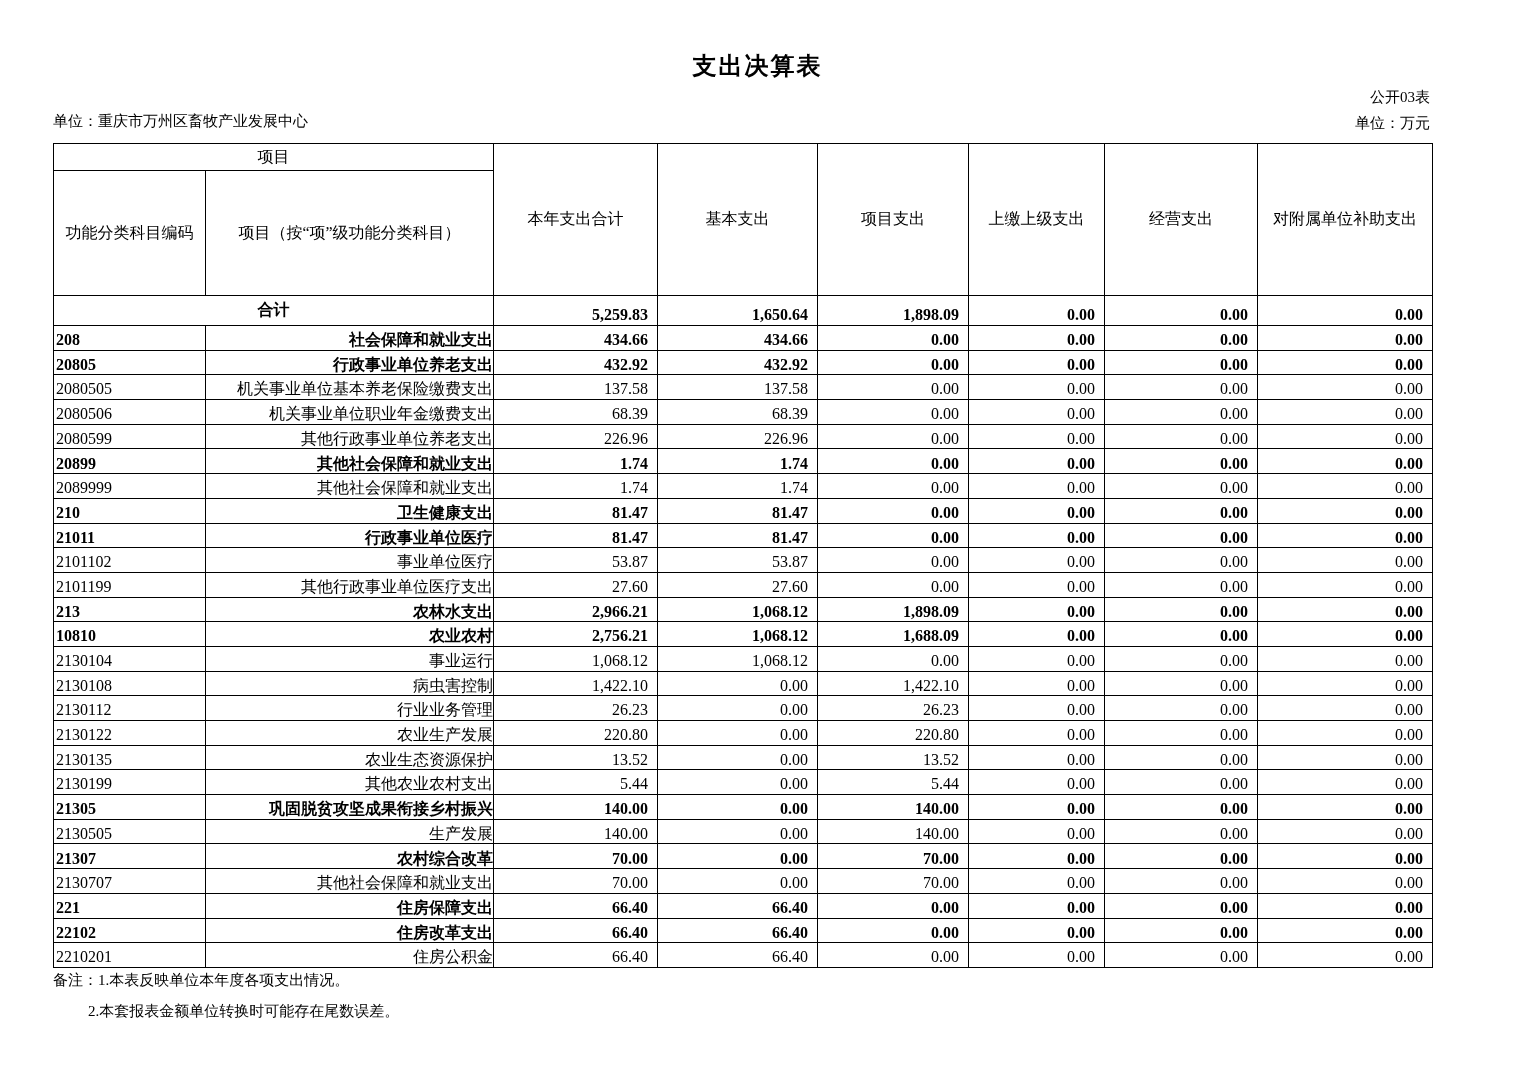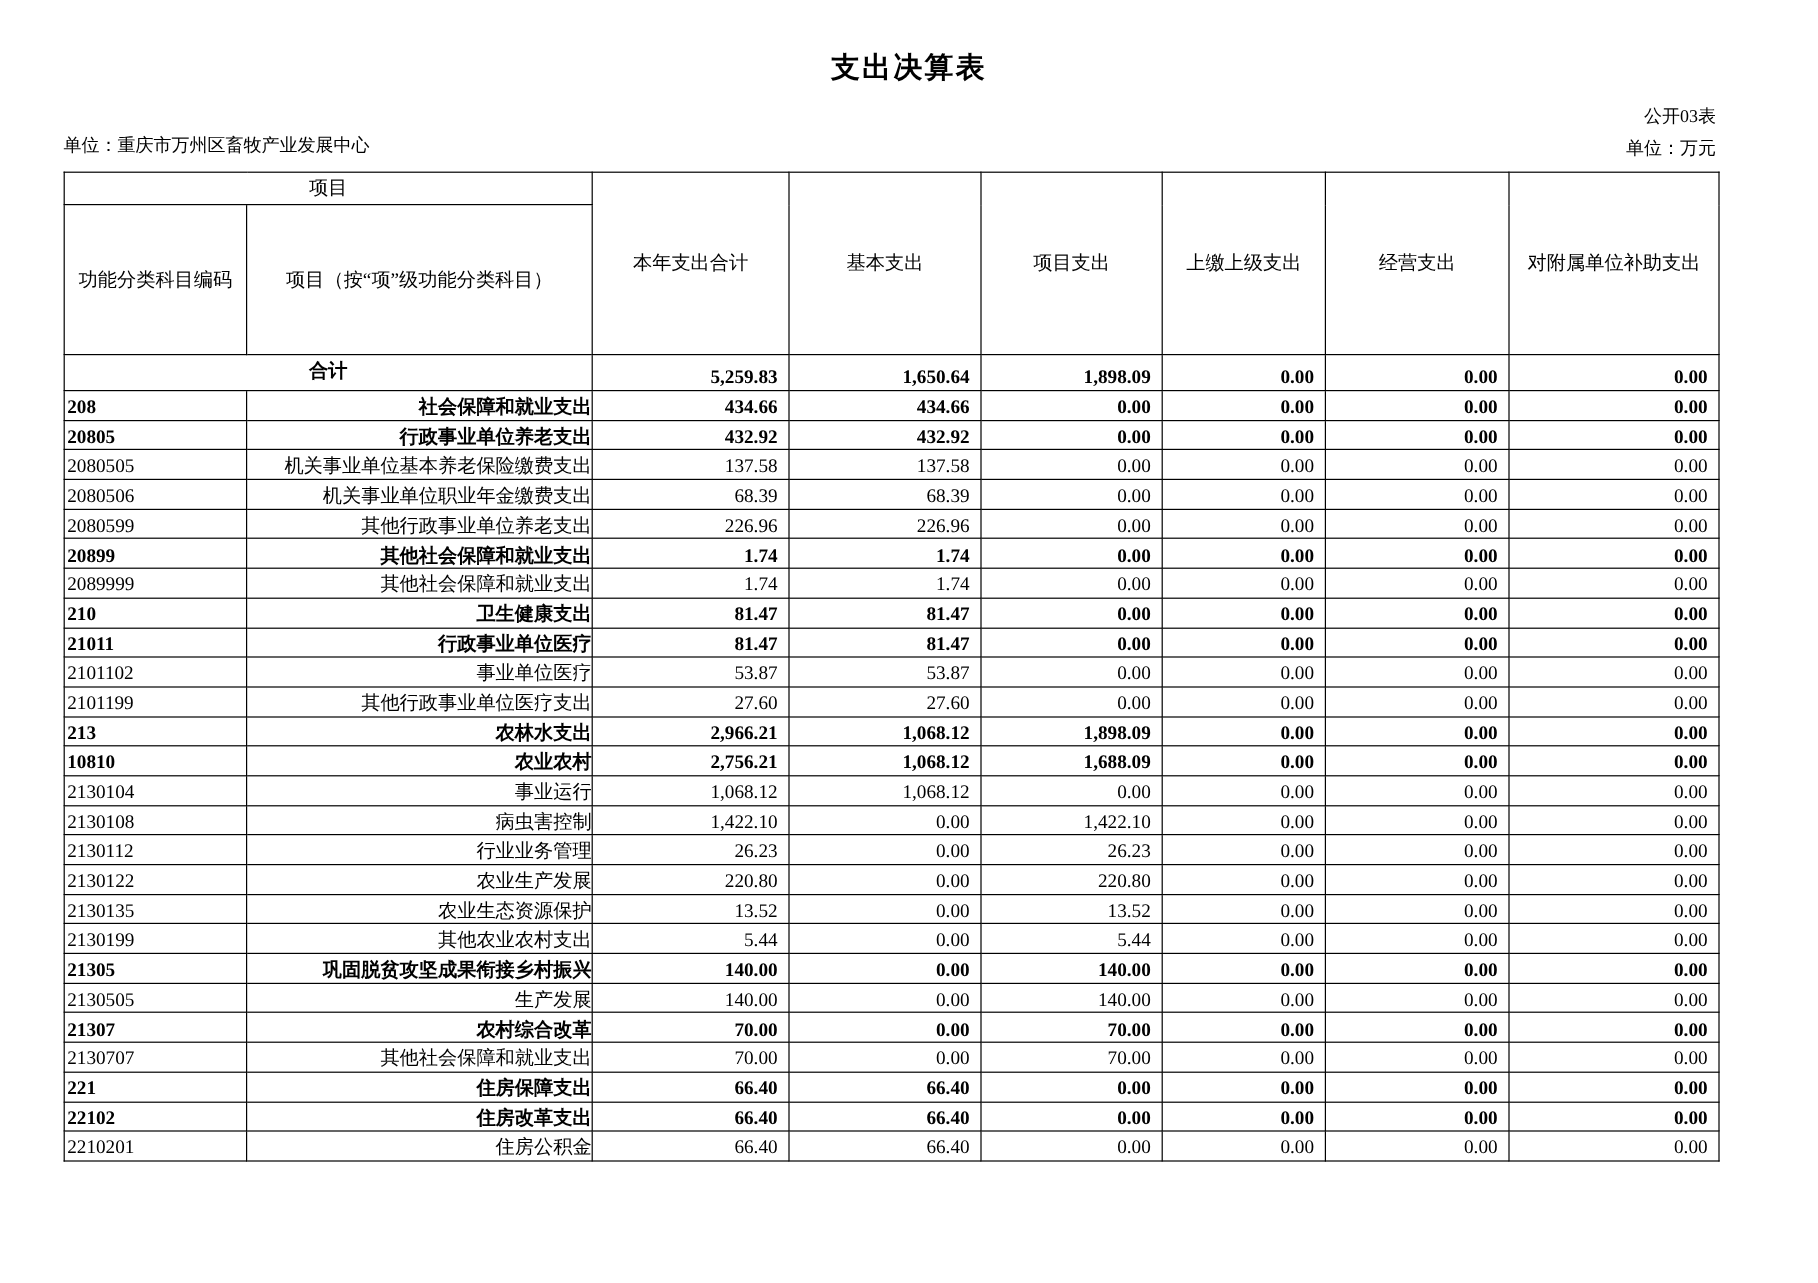--- a/index.html
+++ b/index.html
@@ -8,21 +8,21 @@
     position: relative;
     width: 1515px;
     height: 1069px;
     background: #ffffff;
     color: #000000;
     font-family: "Liberation Serif", "DejaVu Serif", serif;
     overflow: hidden;
   }
   .doc-title {
     position: absolute;
-    top: 40px; left: 0;
+    top: 50px; left: 0;
     width: 100%;
     text-align: center;
     font-size: 24px;
     font-weight: bold;
     letter-spacing: 2px;
   }
   .table-code {
     position: absolute;
     top: 88px; right: 85px;
     font-size: 15px;
@@ -387,15 +387,19 @@
       <td class="c-val">66.40</td>
       <td class="c-val">66.40</td>
       <td class="c-val">0.00</td>
       <td class="c-val">0.00</td>
       <td class="c-val">0.00</td>
       <td class="c-val">0.00</td>
     </tr>
       </tbody>
   </table>
 
+  <div class="notes">
+    <div>备注：1.本表反映单位本年度各项支出情况。</div>
+    <div class="note-line-2">2.本套报表金额单位转换时可能存在尾数误差。</div>
+  </div>
 
 
 </div>
 
 </body></html>

